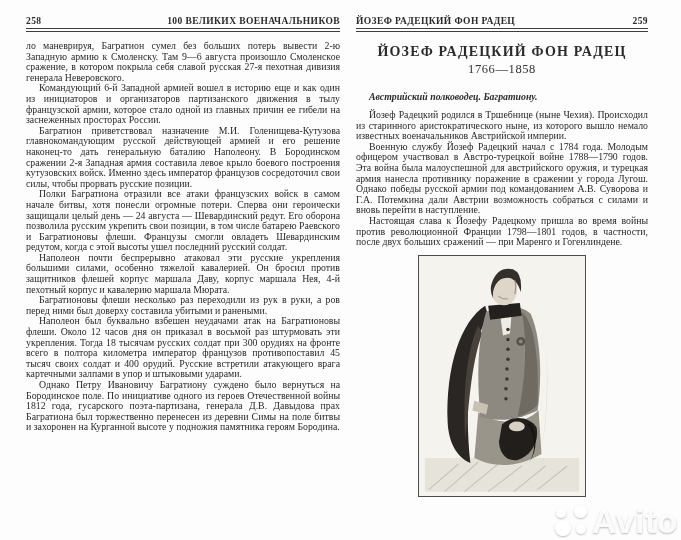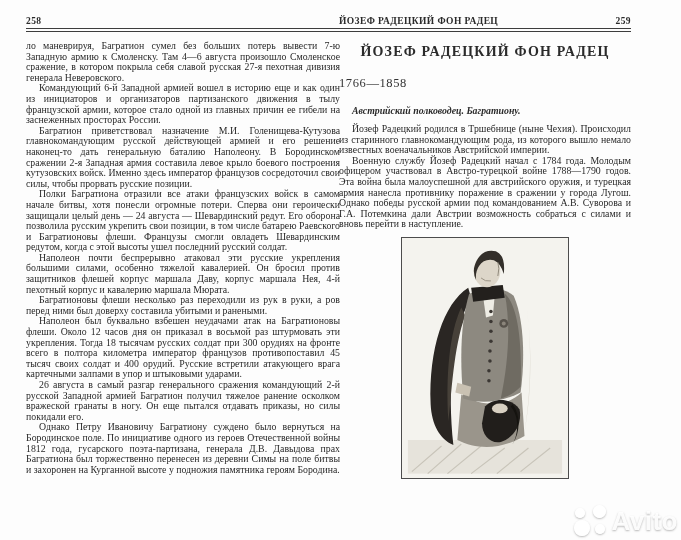--- a/index.html
+++ b/index.html
@@ -8,21 +8,21 @@
     width: 681px; height: 540px;
     background: #fdfdfd;
     position: relative;
     overflow: hidden;
     font-family: "Liberation Serif", "DejaVu Serif", serif;
     color: #2b2b2b;
   }
 
   .page { position: absolute; top: 16px; }
   .page-left  { left: 26px;  width: 314px; }
-  .page-right { left: 339px; width: 292px; }
+  .page-right { left: 356px; width: 292px; }
 
   .running-header {
     display: flex; justify-content: space-between; align-items: baseline;
     font-weight: bold; font-size: 9.5px; letter-spacing: 0.4px;
     white-space: nowrap;
     gap: 25px;
   }
   .double-rule {
     height: 4px; margin-top: 2px;
     border-top: 1.5px solid #3d3d3d;
@@ -37,21 +37,21 @@
     color: #282828;
   }
   .body-text p.noindent { text-indent: 0; }
 
   .chapter-title {
     margin-top: 12px; text-align: center;
     font-weight: bold; font-size: 14px; letter-spacing: 1.2px;
     white-space: nowrap;
   }
   .chapter-dates {
-    margin-top: 16px; text-align: left;
+    margin-top: 2px; text-align: center;
     font-size: 12.5px; letter-spacing: 0.6px; color: #333;
   }
   .lead {
     margin: 14px 0 0 0;
     font-weight: bold; font-style: italic;
     font-size: 9.8px; line-height: 11px; text-indent: 13px;
   }
   .page-right .body-text { margin-top: 8px; }
 
   .portrait-frame {
@@ -72,62 +72,63 @@
     position: absolute; border-radius: 50%;
     background: rgba(255,255,255,0.93);
     box-shadow: 0 1px 2px rgba(105,105,105,0.45);
   }
   .wm-dot.d1 { width: 10px; height: 10px; left: 1px;  top: 3px; }
   .wm-dot.d2 { width: 13px; height: 13px; right: 1px; top: 0; }
   .wm-dot.d3 { width: 16px; height: 16px; left: 0;    bottom: 0; }
   .wm-dot.d4 { width: 10px; height: 10px; right: 2px; bottom: 2px; }
   .wm-text {
     font-family: "Liberation Sans", sans-serif;
-    font-weight: bold; font-size: 26px; line-height: 30px;
+    font-weight: bold; font-size: 34px; line-height: 30px;
     color: rgba(255,255,255,0.93);
     text-shadow: 0 1px 2px rgba(105,105,105,0.45);
     letter-spacing: 0.5px;
     text-align: right;
   }
 </style>
 </head>
 <body>
 
 <div class="page page-left">
   <div class="running-header">
     <span>258</span>
+    <span>100 ВЕЛИКИХ ВОЕНАЧАЛЬНИКОВ</span>
   </div>
   <div class="double-rule"></div>
   <div class="body-text">
-    <p class="noindent">ло маневрируя, Багратион сумел без больших потерь вывести 7-ю Западную армию к Смоленску. Там 4—6 августа произошло Смоленское сражение, в котором покрыла себя славой русская 27-я пехотная дивизия генерала Неверовского.</p>
+    <p class="noindent">ло маневрируя, Багратион сумел без больших потерь вывести 2-ю Западную армию к Смоленску. Там 9—6 августа произошло Смоленское сражение, в котором покрыла себя славой русская 27-я пехотная дивизия генерала Неверовского.</p>
     <p>Командующий 6-й Западной армией вошел в историю еще и как один из инициаторов и организаторов партизанского движения в тылу французской армии, которое стало одной из главных причин ее гибели на заснеженных просторах России.</p>
     <p>Багратион приветствовал назначение М.И. Голенищева-Кутузова главнокомандующим русской действующей армией и его решение наконец-то дать генеральную баталию Наполеону. В Бородинском сражении 2-я Западная армия составила левое крыло боевого построения кутузовских войск. Именно здесь император французов сосредоточил свои силы, чтобы прорвать русские позиции.</p>
     <p>Полки Багратиона отразили все атаки французских войск в самом начале битвы, хотя понесли огромные потери. Сперва они героически защищали целый день — 24 августа — Шевардинский редут. Его оборона позволила русским укрепить свои позиции, в том числе батарею Раевского и Багратионовы флеши. Французы смогли овладеть Шевардинским редутом, когда с этой высоты ушел последний русский солдат.</p>
     <p>Наполеон почти беспрерывно атаковал эти русские укрепления большими силами, особенно тяжелой кавалерией. Он бросил против защитников флешей корпус маршала Даву, корпус маршала Нея, 4-й пехотный корпус и кавалерию маршала Мюрата.</p>
     <p>Багратионовы флеши несколько раз переходили из рук в руки, а ров перед ними был доверху составила убитыми и ранеными.</p>
     <p>Наполеон был буквально взбешен неудачами атак на Багратионовы флеши. Около 12 часов дня он приказал в восьмой раз штурмовать эти укрепления. Тогда 18 тысячам русских солдат при 300 орудиях на фронте всего в полтора километра император французов противопоставил 45 тысяч своих солдат и 400 орудий. Русские встретили атакующего врага картечными залпами в упор и штыковыми ударами.</p>
-    <p>26 августа в самый разгар генерального сражения командующий 2-й русской Западной армией Багратион получил тяжелое ранение осколком вражеской гранаты в ногу. Он еще пытался отдавать приказы, но силы покидали его.</p>
     <p>Однако Петру Ивановичу Багратиону суждено было вернуться на Бородинское поле. По инициативе одного из героев Отечественной войны 1812 года, гусарского поэта-партизана, генерала Д.В. Давыдова прах Багратиона был торжественно перенесен из деревни Симы на поле битвы и захоронен на Курганной высоте у подножия памятника героям Бородина.</p>
   </div>
 </div>
 
 <div class="page page-right">
   <div class="running-header">
     <span>ЙОЗЕФ РАДЕЦКИЙ ФОН РАДЕЦ</span>
     <span>259</span>
   </div>
   <div class="double-rule"></div>
 
   <div class="chapter-title">ЙОЗЕФ РАДЕЦКИЙ ФОН РАДЕЦ</div>
   <div class="chapter-dates">1766—1858</div>
   <p class="lead">Австрийский полководец. Багратиону.</p>
 
   <div class="body-text">
-    <p>Йозеф Радецкий родился в Тршебнице (ныне Чехия). Происходил из старинного главнокомандующим рода, из которого вышло немало известных военачальников Австрийской империи.</p>
+    <p>Йозеф Радецкий родился в Тршебнице (ныне Чехия). Происходил из старинного аристократического ныне, из которого вышло немало известных военачальников Австрийской империи.</p>
     <p>Военную службу Йозеф Радецкий начал с 1784 года. Молодым офицером участвовал в Австро-турецкой войне 1788—1790 годов. Эта война была малоуспешной для австрийского оружия, и турецкая армия нанесла противнику поражение в сражении у города Лугош. Однако победы русской армии под командованием А.В. Суворова и Г.А. Потемкина дали Австрии возможность собраться с силами и вновь перейти в наступление.</p>
+    <p>Настоящая слава к Йозефу Радецкому пришла во время войны против революционной Франции 1798—1801 годов, в частности, после двух больших сражений — при Маренго и Гогенлиндене.</p>
   </div>
 
   <figure class="portrait-frame" style="margin-top:7px;">
     <svg viewBox="0 0 168 242" xmlns="http://www.w3.org/2000/svg" role="img">
 
       <rect x="0" y="0" width="168" height="242" fill="#f4f3ee"></rect>
 
       <rect x="6" y="204" width="156" height="34" fill="#e6e3db"></rect>
       <path d="M10,236 L40,210 M26,238 L60,208 M46,238 L80,210 M70,238 L104,212 M96,238 L128,212 M120,236 L150,212" stroke="#c8c4b9" stroke-width="1.2" fill="none"></path>
 

